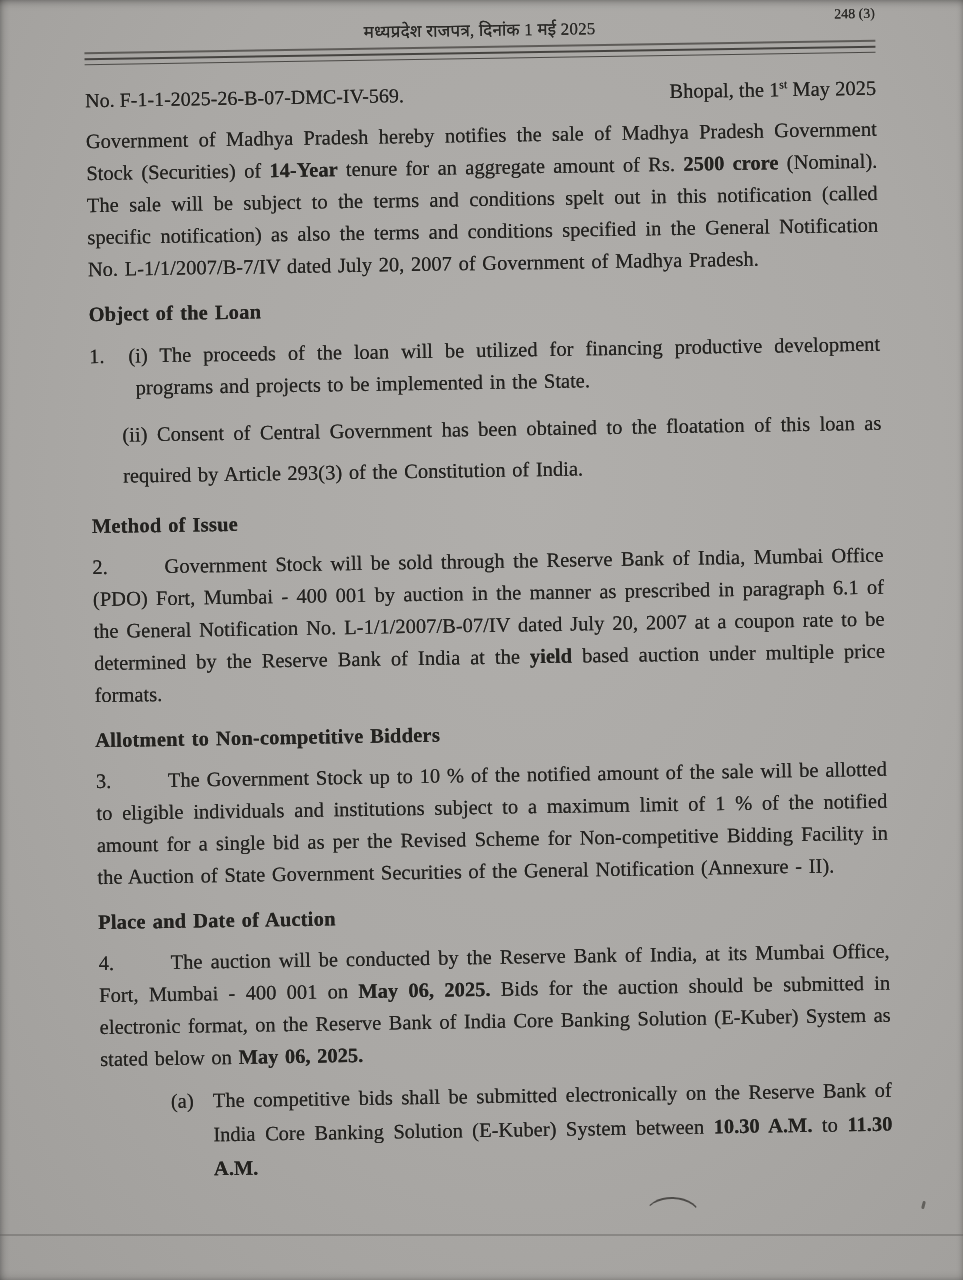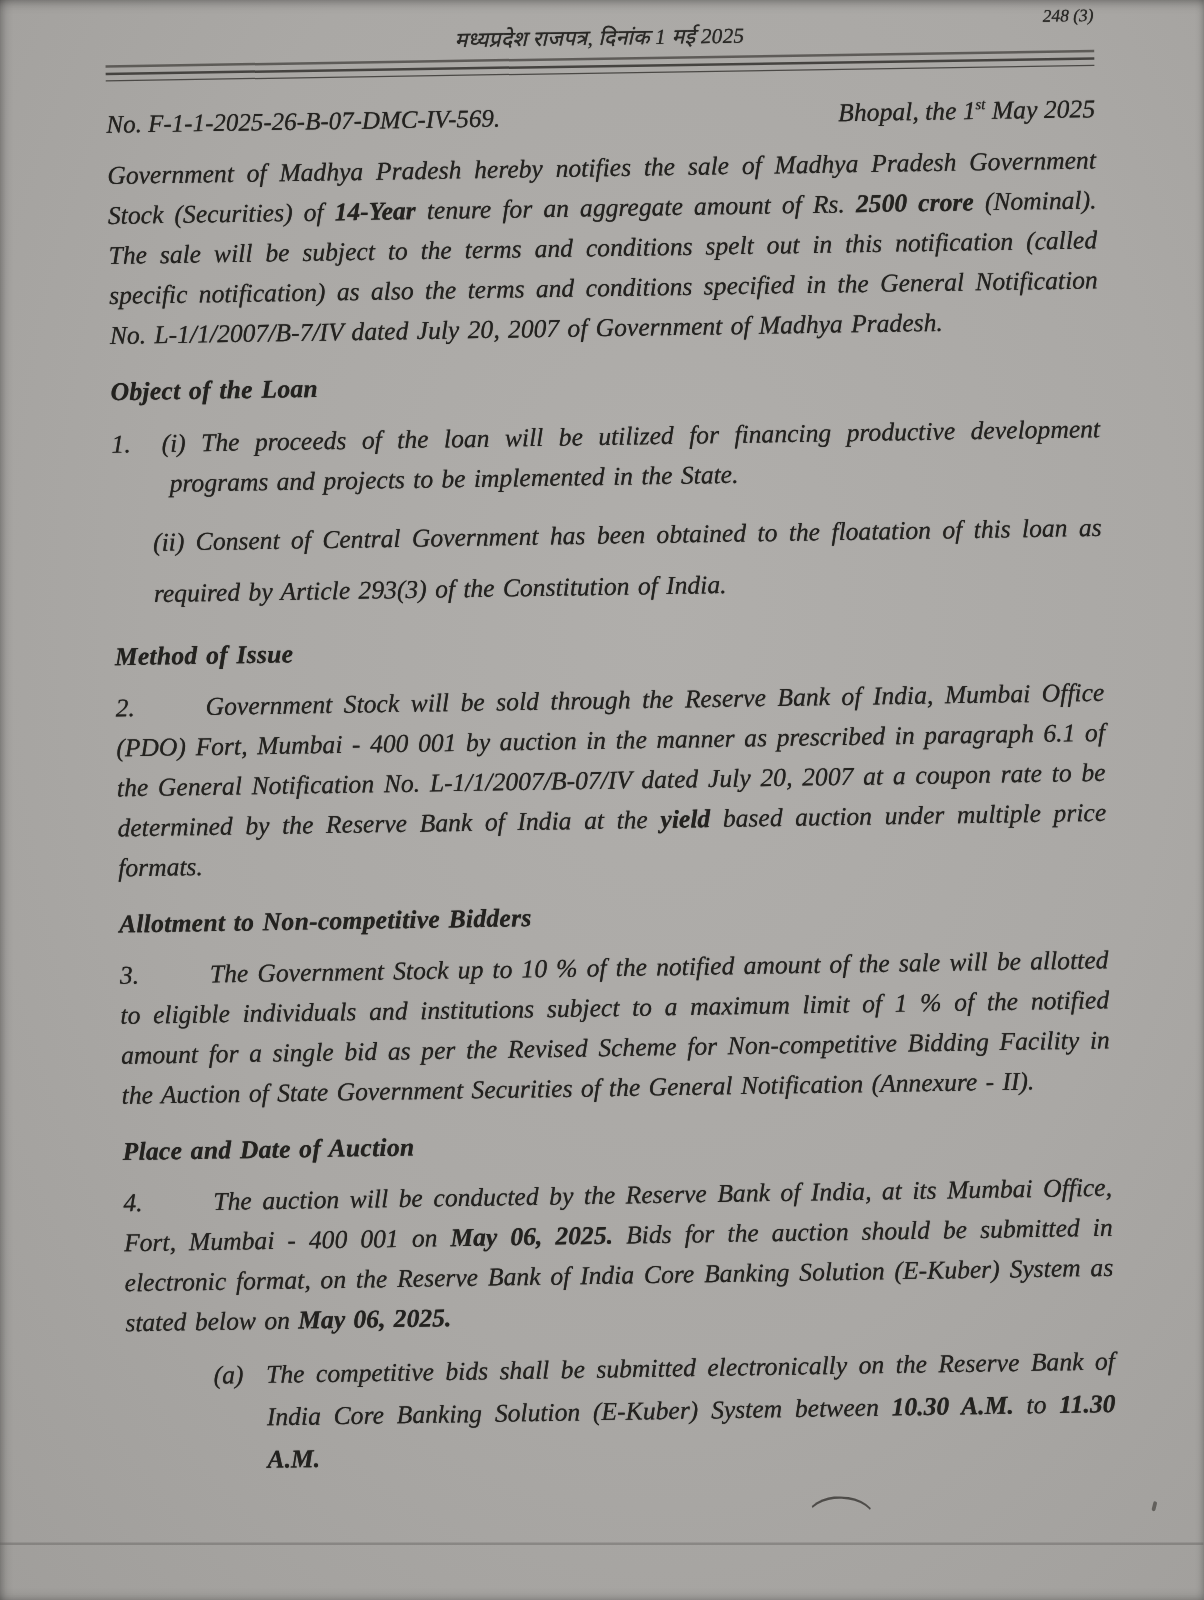--- a/index.html
+++ b/index.html
@@ -8,21 +8,20 @@
     width:963px;height:1280px;
     overflow:hidden;
     background:radial-gradient(ellipse at 55% 38%, #b0aeab 0%, #aaa8a5 55%, #a09e9b 100%);
     box-shadow:
       inset 0 7px 9px -6px rgba(0,0,0,.38),
       inset 7px 0 9px -6px rgba(0,0,0,.33),
       inset -5px 0 7px -5px rgba(0,0,0,.22),
       inset 0 -6px 9px -6px rgba(0,0,0,.28);
     font-family:"Liberation Serif","DejaVu Serif",serif;
     color:#23221f;
-    font-style:italic;
   }
   .scan{
     position:relative;
     padding:12px 80px 0 92px;
     transform:rotate(-0.9deg);
     transform-origin:50% 45%;
   }
   .ink{ text-shadow:0 0 0.6px rgba(25,24,22,.85); }
 
   

